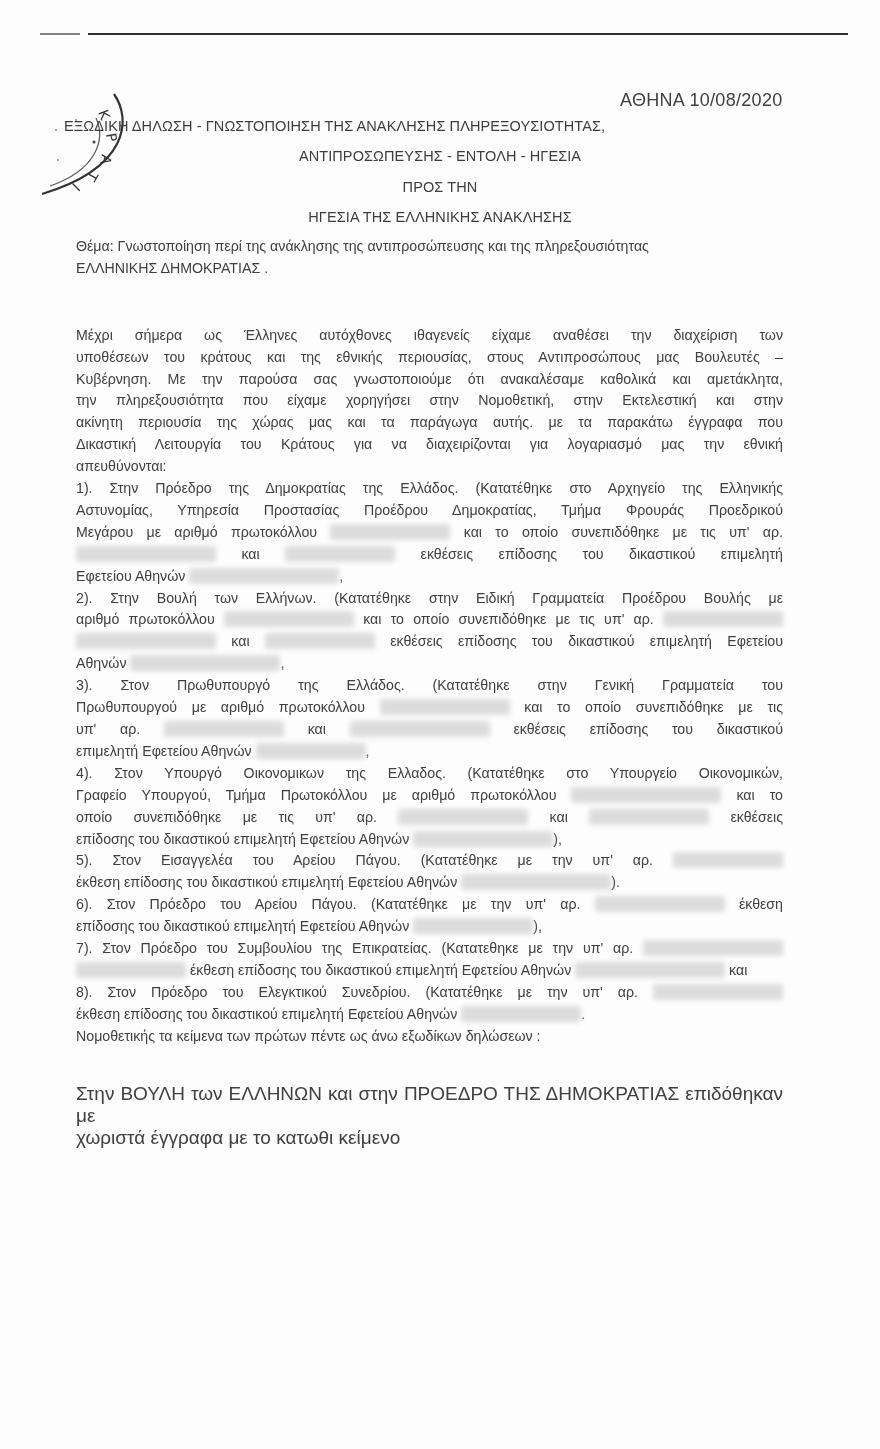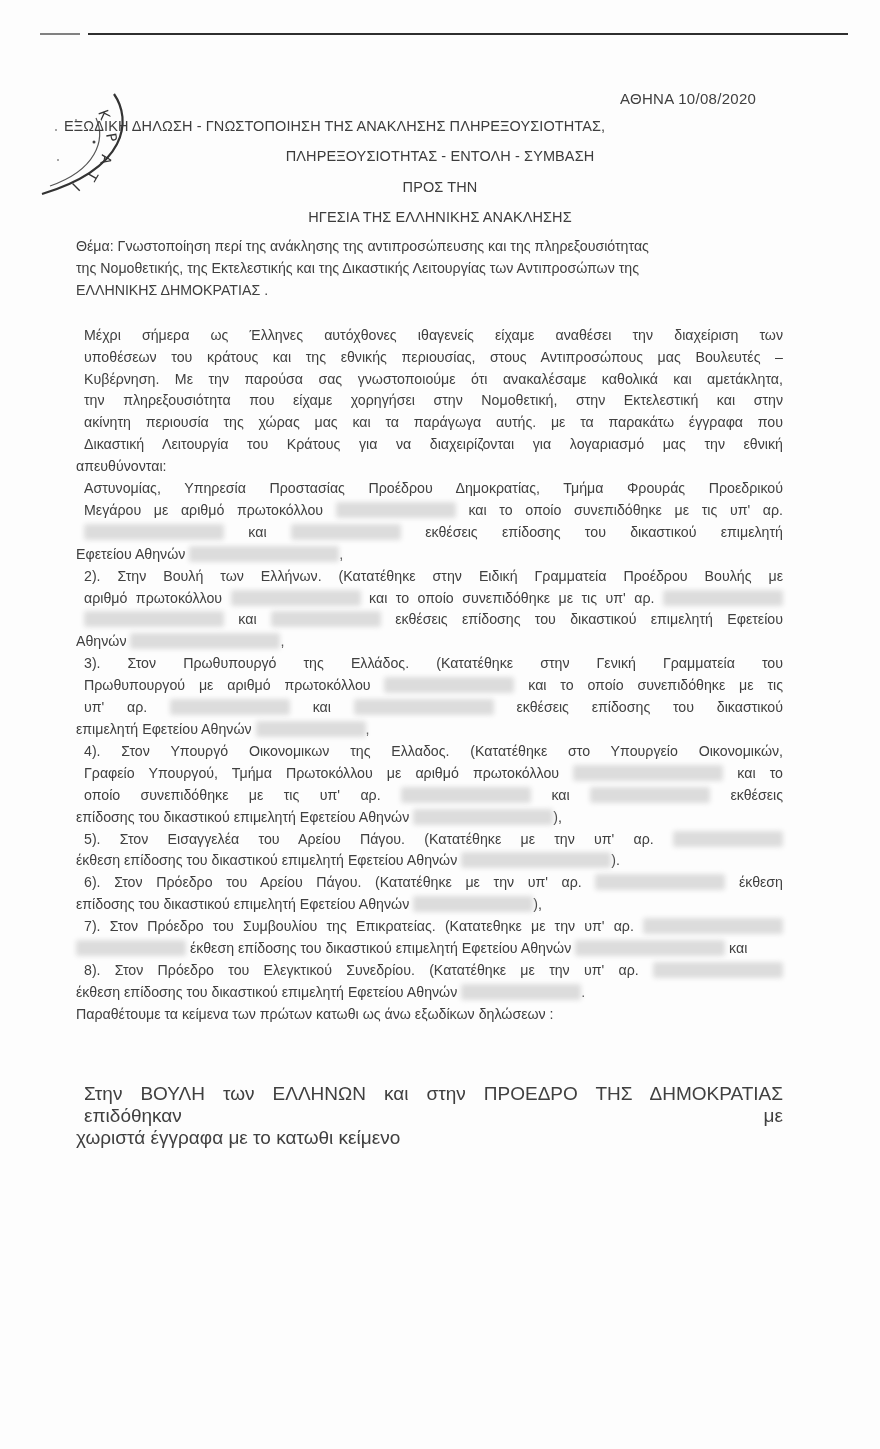--- a/index.html
+++ b/index.html
@@ -3,31 +3,31 @@
   <meta charset="utf-8">
   <style>
     html, body { margin: 0; padding: 0; background: #ffffff; }
     body { width: 880px; height: 1449px; position: relative; overflow: hidden;
            font-family: "Liberation Sans", "DejaVu Sans", sans-serif; color: #3a3a3a; }
     .page { position: absolute; left: 0; top: 0; width: 880px; height: 1449px; background: #fdfdfd; }
     .top-rule { position: absolute; top: 33px; height: 2px; background: #2f2f2f; }
     .top-rule.a { left: 40px; width: 40px; opacity: .6; }
     .top-rule.b { left: 88px; width: 760px; }
     .stamp { position: absolute; left: 36px; top: 90px; width: 120px; height: 110px; }
-    .date { position: absolute; left: 620px; top: 90px; font-size: 15px; letter-spacing: .3px; color: #404040; }
+    .date { position: absolute; left: 620px; top: 90px; font-size: 18px; letter-spacing: .3px; color: #404040; }
     .title-line { position: absolute; left: 0; width: 880px; text-align: center; font-size: 14.5px; color: #3d3d3d; letter-spacing: .1px; }
     .t1 { top: 118px; left: 64px; width: auto; text-align: right; }
     .t2 { top: 148px; }
     .t3 { top: 179px; }
     .t4 { top: 209px; }
     .para { position: absolute; left: 76px; width: 707px; font-size: 14.2px; line-height: 21.8px; color: #404040; }
     .subject { top: 236px; }
     .body-p { top: 325px; text-align: justify; }
     .line { display: block; white-space: nowrap; }
-    .j { text-align: justify; text-align-last: justify; display: block; margin-left: 8px; }
+    .j { text-align: justify; text-align-last: justify; display: block; }
     .redact { display: inline-block; height: 16px; vertical-align: -3px; background: #dcdcdc;
               filter: blur(2.5px); border-radius: 3px; }
     .list { position: absolute; left: 76px; width: 707px; top: 478px; font-size: 14.2px; line-height: 21.9px; color: #404040; }
     .list .item { margin: 0; }
     .closing { position: absolute; left: 76px; width: 707px; top: 1083px; font-size: 19px; line-height: 21.8px; color: #404040; }
   </style>
 </head>
 <body>
 
 <div class="page">
@@ -45,42 +45,42 @@
     <text x="38" y="92" font-size="14" font-family="DejaVu Sans, sans-serif" fill="#333" transform="rotate(135 38 92)">Ι</text>
     <circle cx="58" cy="52" r="1.5" fill="#444"></circle>
     <circle cx="20" cy="40" r="1" fill="#888"></circle>
     <circle cx="40" cy="30" r="1" fill="#888"></circle>
     <circle cx="22" cy="70" r="1" fill="#888"></circle>
   </svg>
 
   <div class="date">ΑΘΗΝΑ  10/08/2020</div>
 
   <div class="title-line t1">ΕΞΩΔΙΚΗ ΔΗΛΩΣΗ  - ΓΝΩΣΤΟΠΟΙΗΣΗ ΤΗΣ ΑΝΑΚΛΗΣΗΣ  ΠΛΗΡΕΞΟΥΣΙΟΤΗΤΑΣ,</div>
-  <div class="title-line t2">ΠΛΗΡΕΞΟΥΣΙΟΤΗΤΑΣ -  ΕΝΤΟΛΗ - ΣΥΜΒΑΣΗ</div>
+  <div class="title-line t2">ΑΝΤΙΠΡΟΣΩΠΕΥΣΗΣ -  ΕΝΤΟΛΗ - ΗΓΕΣΙΑ</div>
   <div class="title-line t3">ΠΡΟΣ ΤΗΝ</div>
   <div class="title-line t4">ΗΓΕΣΙΑ ΤΗΣ  ΕΛΛΗΝΙΚΗΣ  ΑΝΑΚΛΗΣΗΣ</div>
 
   <div class="para subject">
     <span class="line">Θέμα: Γνωστοποίηση περί της ανάκλησης της αντιπροσώπευσης και της πληρεξουσιότητας</span>
-    <span class="line">της Νομοθετικής, της Εκτελεστικής  και της Δικαστικής  Λειτουργίας των Αντιπροσώπων της</span>
     <span class="line">ΕΛΛΗΝΙΚΗΣ ΔΗΜΟΚΡΑΤΙΑΣ  .</span>
   </div>
 
   <div class="para body-p">
     <span class="j">Μέχρι σήμερα ως Έλληνες αυτόχθονες ιθαγενείς είχαμε αναθέσει την διαχείριση των</span>
     <span class="j">υποθέσεων του κράτους και  της εθνικής περιουσίας, στους Αντιπροσώπους  μας Βουλευτές –</span>
     <span class="j">Κυβέρνηση.  Με την παρούσα σας γνωστοποιούμε ότι ανακαλέσαμε καθολικά και αμετάκλητα,</span>
     <span class="j">την  πληρεξουσιότητα που είχαμε χορηγήσει στην  Νομοθετική, στην Εκτελεστική  και στην</span>
     <span class="j">ακίνητη περιουσία της χώρας μας και τα παράγωγα αυτής.  με τα  παρακάτω έγγραφα που</span>
     <span class="j">Δικαστική  Λειτουργία του Κράτους για να διαχειρίζονται για λογαριασμό μας την εθνική</span>
     <span class="line">απευθύνονται:</span>
   </div>
 
   <div class="list" id="recipients-list">
       <div class="item">
+        <span class="j">1). Στην Πρόεδρο της Δημοκρατίας της Ελλάδος. (Κατατέθηκε   στο Αρχηγείο της Ελληνικής</span>
         <span class="j">Αστυνομίας, Υπηρεσία Προστασίας Προέδρου Δημοκρατίας, Τμήμα Φρουράς Προεδρικού</span>
         <span class="j">Μεγάρου με αριθμό πρωτοκόλλου <span class="redact" style="width: 120px;"></span> και το οποίο συνεπιδόθηκε με τις  υπ' αρ.</span>
         <span class="j"><span class="redact" style="width: 140px;"></span> και <span class="redact" style="width: 110px;"></span> εκθέσεις  επίδοσης του δικαστικού επιμελητή</span>
         <span class="line">Εφετείου Αθηνών <span class="redact" style="width: 150px;"></span>,</span>
       </div>
       <div class="item">
         <span class="j"> 2). Στην Βουλή των Ελλήνων. (Κατατέθηκε   στην Ειδική Γραμματεία Προέδρου Βουλής με</span>
         <span class="j">αριθμό πρωτοκόλλου <span class="redact" style="width: 130px;"></span> και το οποίο συνεπιδόθηκε με τις  υπ' αρ. <span class="redact" style="width: 120px;"></span></span>
         <span class="j"><span class="redact" style="width: 140px;"></span> και <span class="redact" style="width: 110px;"></span> εκθέσεις  επίδοσης του δικαστικού επιμελητή Εφετείου</span>
         <span class="line">Αθηνών <span class="redact" style="width: 150px;"></span>,</span>
@@ -106,21 +106,21 @@
         <span class="line">επίδοσης του δικαστικού επιμελητή Εφετείου Αθηνών <span class="redact" style="width: 120px;"></span>),</span>
       </div>
       <div class="item">
         <span class="j">7).  Στον Πρόεδρο του Συμβουλίου της Επικρατείας.  (Κατατεθηκε   με την  υπ' αρ. <span class="redact" style="width: 140px;"></span></span>
         <span class="line"><span class="redact" style="width: 110px;"></span> έκθεση επίδοσης του δικαστικού επιμελητή Εφετείου Αθηνών <span class="redact" style="width: 150px;"></span> και</span>
       </div>
       <div class="item">
         <span class="j">8).  Στον Πρόεδρο του Ελεγκτικού Συνεδρίου.  (Κατατέθηκε  με την  υπ' αρ. <span class="redact" style="width: 130px;"></span></span>
         <span class="line">έκθεση επίδοσης του δικαστικού επιμελητή Εφετείου Αθηνών <span class="redact" style="width: 120px;"></span>.</span>
       </div>
-      <span class="line">Παραθέτουμε τα κείμενα των πρώτων κατωθι ως άνω εξωδίκων δηλώσεων :</span>
+      <span class="line">Νομοθετικής τα κείμενα των πρώτων πέντε ως άνω εξωδίκων δηλώσεων :</span>
     </div>
 
   <div class="closing">
     <span class="j">Στην ΒΟΥΛΗ των ΕΛΛΗΝΩΝ   και στην ΠΡΟΕΔΡΟ ΤΗΣ ΔΗΜΟΚΡΑΤΙΑΣ    επιδόθηκαν με</span>
     <span class="line">χωριστά έγγραφα  με το κατωθι κείμενο</span>
   </div>
 
 </div>
 
 </body></html>

